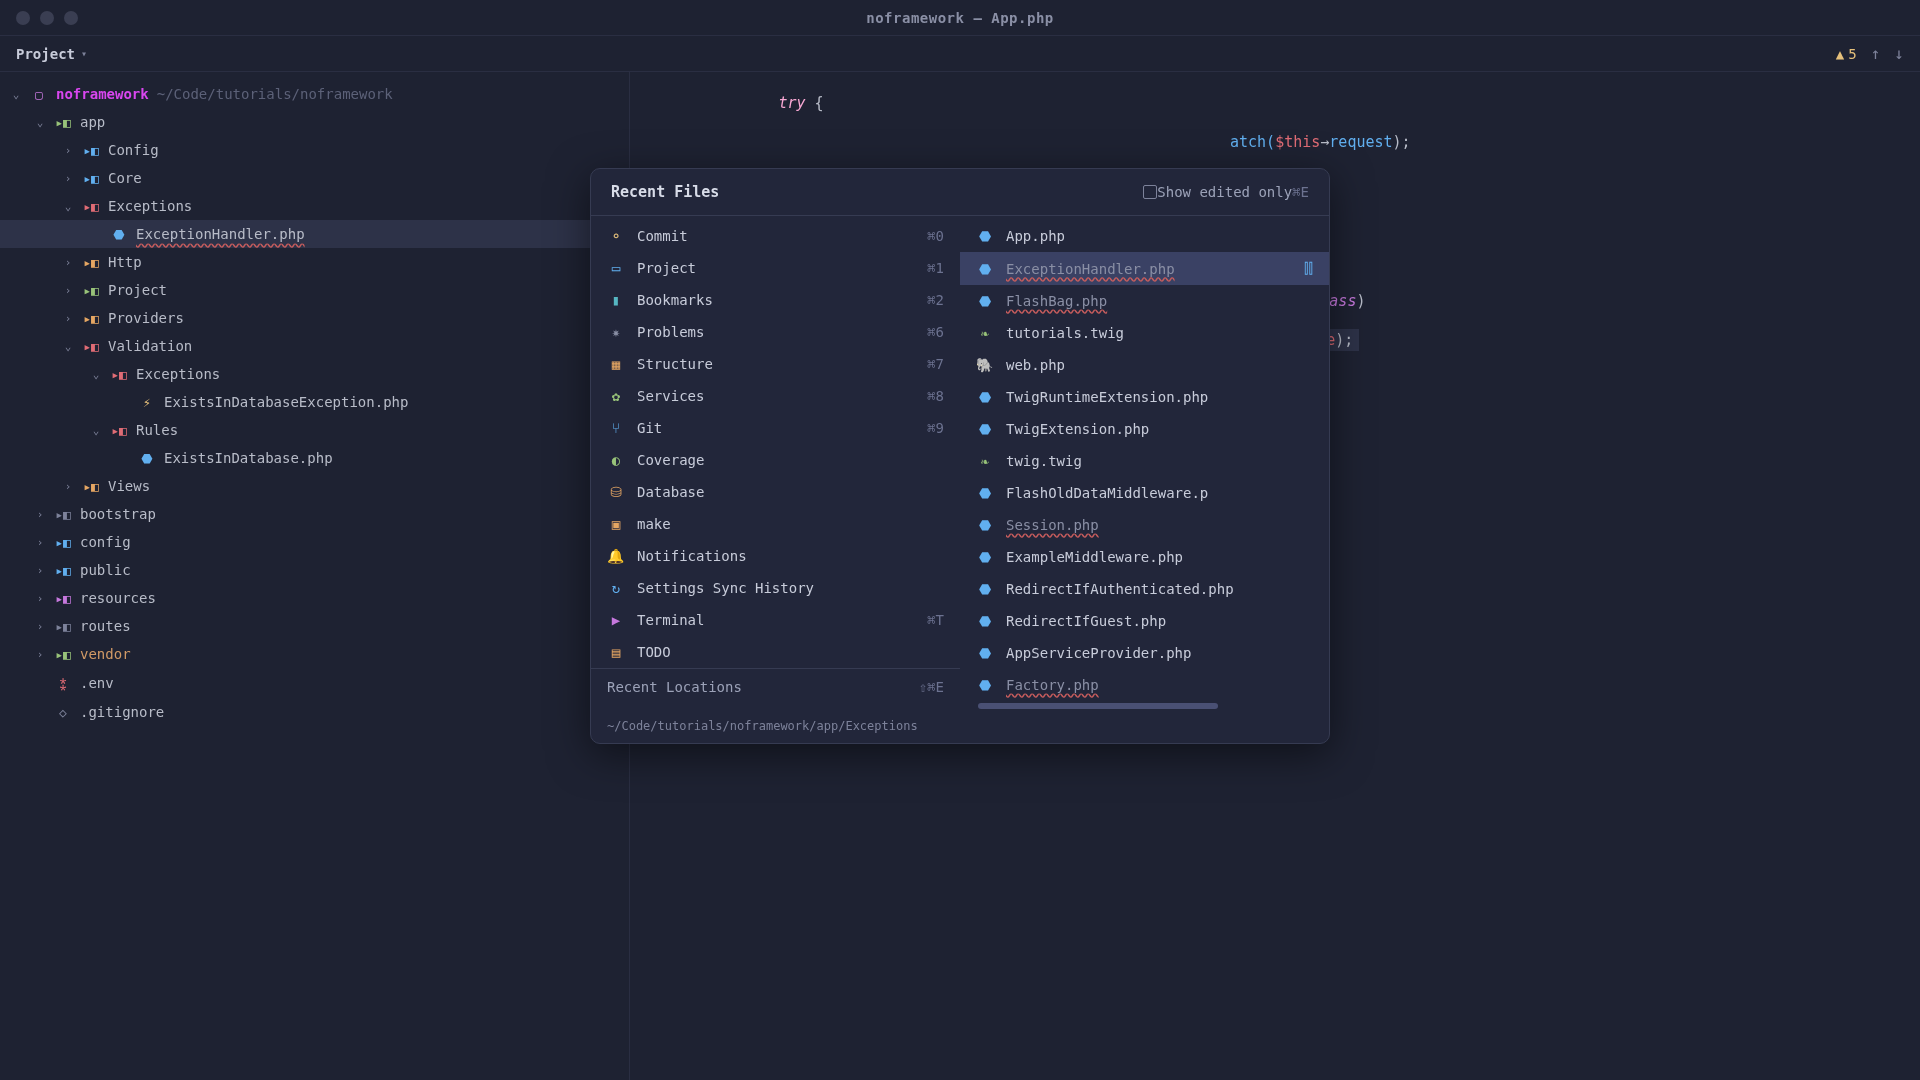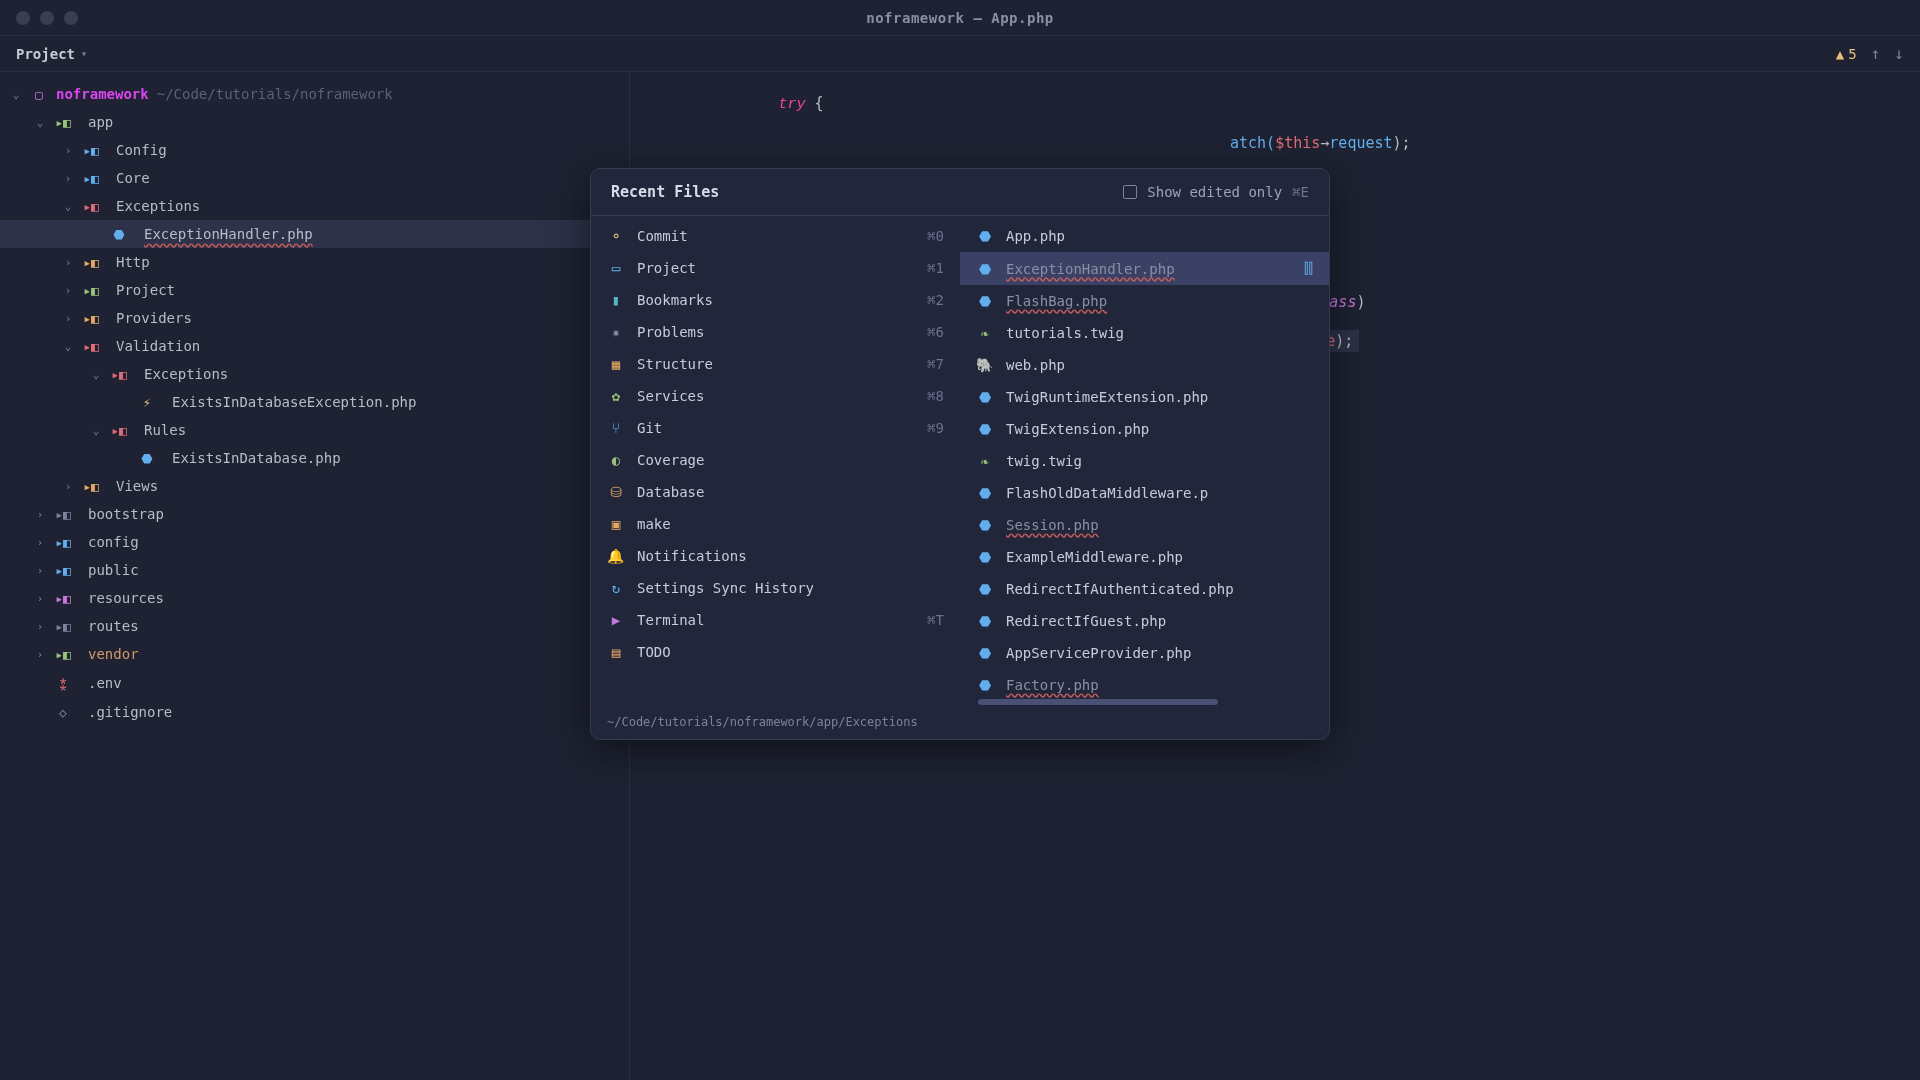--- a/index.html
+++ b/index.html
@@ -111,21 +111,21 @@
     .file-bolt { color: #e5c07b; }
     .file-env { color: #e06c75; }
     .project-name { color: #d946ef; font-weight: 600; }
     .project-path { color: #5c6178; }
     .tree-item {
       display: flex;
       align-items: center;
       padding: 6px 0;
       gap: 8px;
     }
-    .tree-label { color: #b8bcc8; margin-left: 8px; }
+    .tree-label { color: #b8bcc8; }
     .tree-label.accent { color: #d19a66; }
     .tree-item.selected {
       background: #2d3248;
       border-left: 4px solid #61afef;
       margin-left: -4px;
     }
     .tree-item.selected .tree-label {
       text-decoration: underline wavy #c75c5c;
       text-underline-offset: 4px;
     }
@@ -134,21 +134,21 @@
     .pad-3 { padding-left: 90px; }
     .pad-4 { padding-left: 118px; }
     .editor {
       flex: 1;
       padding: 12px 0 0 40px;
       position: relative;
       line-height: 2.6;
       font-size: 15px;
     }
     .code-line { white-space: pre; }
-    .kw-try { color: #ec4899; font-style: italic; font-family: Liberation Mono, monospace; }
+    .kw-try { color: #f9a8d4; font-style: italic; }
     .punc { color: #b8bcc8; }
     .var { color: #e06c75; }
     .arrow { color: #b8bcc8; }
     .method { color: #61afef; }
     .class-kw { color: #c678dd; font-style: italic; }
     .highlight-box {
       background: #2d3248;
       padding: 2px 6px;
     }
 
@@ -172,21 +172,20 @@
       border-bottom: 1px solid #363b52;
     }
     .popup-title {
       color: #d8dce8;
       font-weight: 600;
       font-size: 15px;
     }
     .popup-checkbox {
       display: flex;
       align-items: center;
-      gap: 10px;
       color: #9ca2b8;
     }
     .checkbox-box {
       width: 14px;
       height: 14px;
       border: 1.5px solid #7d829a;
       border-radius: 2px;
     }
     .shortcut { color: #6c7290; }
     .popup-body {
@@ -524,20 +523,24 @@
             <span class="popup-shortcut">⌘T</span>
           </div>
           <div class="popup-item">
             <div class="popup-item-left">
               <span class="popup-icon ic-orange">▤</span>
               <span class="popup-label">TODO</span>
             </div>
             <span class="popup-shortcut"></span>
           </div>
         </div>
+      <div class="popup-footer-left">
+        <span>Recent Locations</span>
+        <span class="shortcut">⇧⌘E</span>
+      </div>
     </div>
     <div class="popup-col-right">
       <div id="popup-right">
           <div class="popup-item">
             <div class="popup-item-left">
               <span class="popup-icon ic-blue">⬣</span>
               <span class="popup-label">App.php</span>
             </div>
           </div>
           <div class="popup-item selected">

